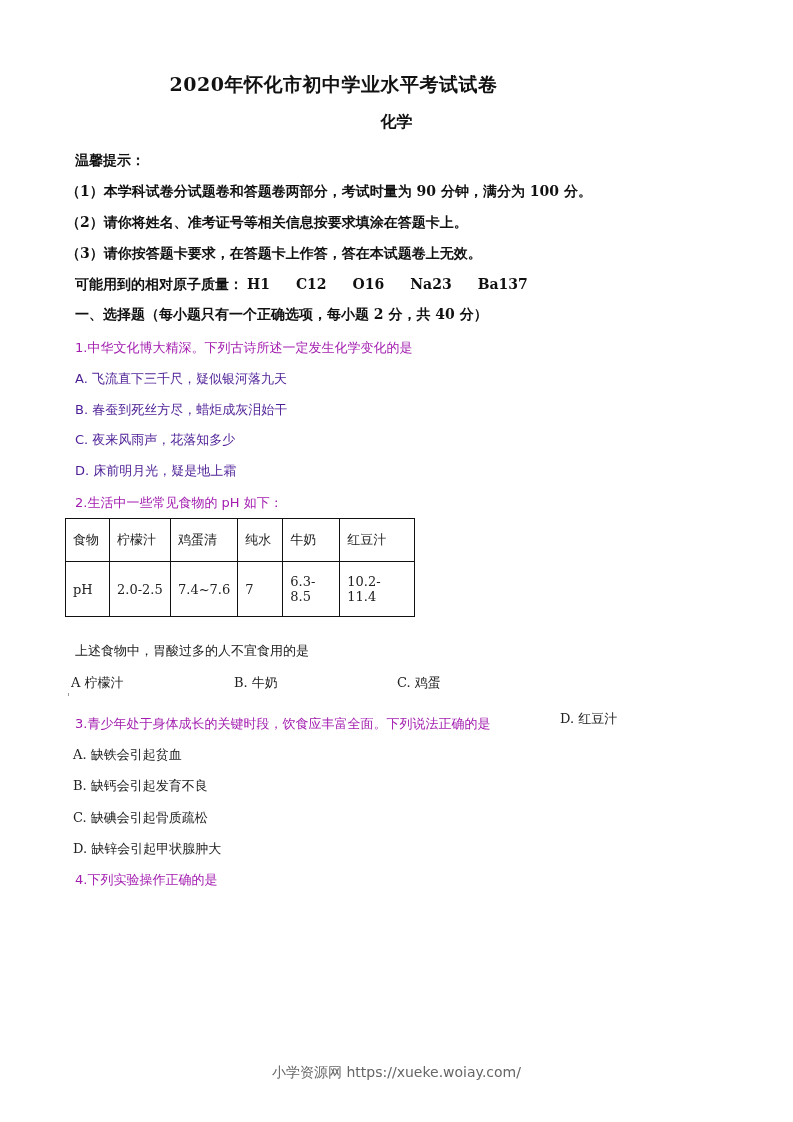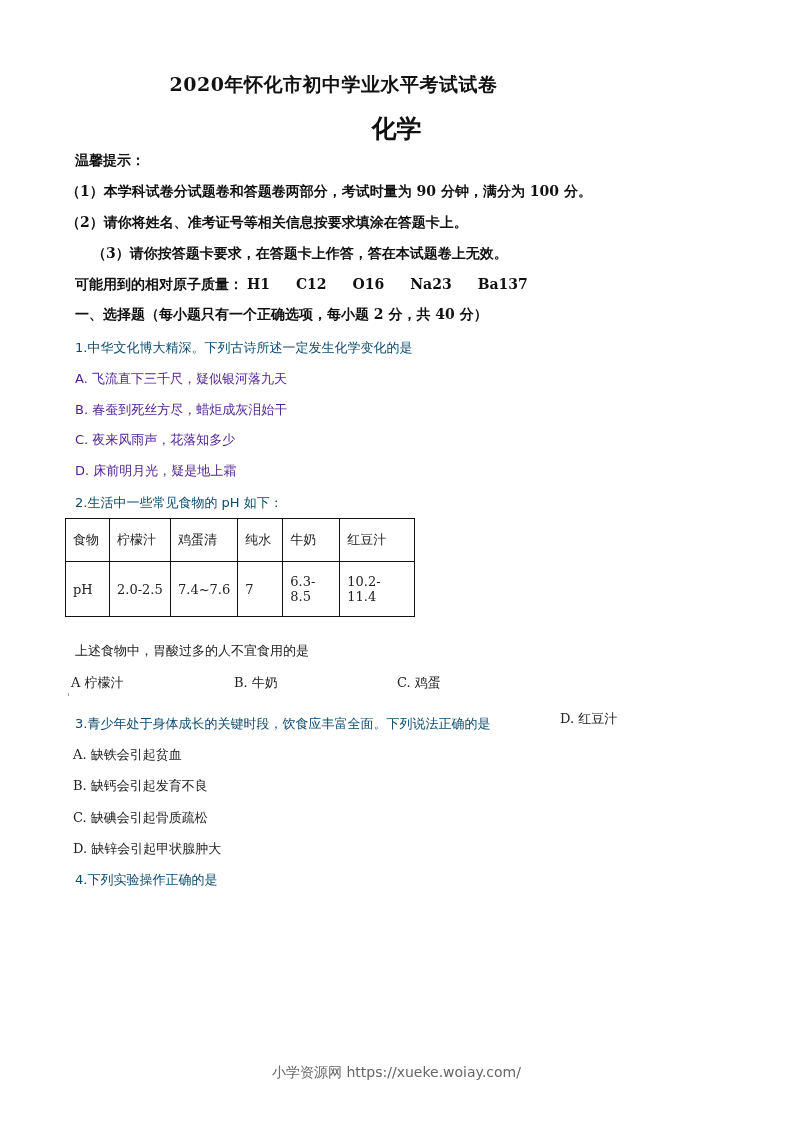--- a/index.html
+++ b/index.html
@@ -1,40 +1,40 @@
 <!DOCTYPE html>
 <html><head>
   <meta charset="utf-8">
   <style>
     * { margin: 0; padding: 0; box-sizing: border-box; }
     html, body { width: 793px; height: 1122px; background: #ffffff; }
     body { position: relative; overflow: hidden; color: #111; font-family: "DejaVu Serif", "Liberation Serif", serif; }
     .abs { position: absolute; white-space: nowrap; }
     .title { left: 0; width: 667px; text-align: center; top: 72px; font-size: 19px; font-weight: bold; letter-spacing: 0.5px; }
-    .subtitle { left: 0; width: 793px; text-align: center; top: 112px; font-size: 25px; font-weight: bold; }
+    .subtitle { left: 0; width: 793px; text-align: center; top: 112px; font-size: 16px; font-weight: bold; }
     .bold { font-weight: bold; font-size: 14px; }
-    .q { font-size: 13px; color: #0c4a6e; font-family: "DejaVu Sans", "Liberation Sans", sans-serif; }
+    .q { font-size: 13px; color: #a21caf; font-family: "DejaVu Sans", "Liberation Sans", sans-serif; }
     .opt { font-size: 13px; color: #4c1d95; font-family: "DejaVu Sans", "Liberation Sans", sans-serif; }
     .optserif { font-size: 13px; color: #222; font-family: "DejaVu Serif", "Liberation Serif", serif; }
     table.ph { position: absolute; left: 65px; top: 518px; border-collapse: collapse; font-size: 13px; color: #222; font-family: "DejaVu Serif", "Liberation Serif", serif; }
     table.ph td { border: 1.3px solid #111; height: 43px; padding: 12px 7px; text-align: left; vertical-align: middle; }
     .footer { left: 0; width: 793px; text-align: center; top: 1064px; font-size: 14px; color: #666; font-family: "DejaVu Sans", "Liberation Sans", sans-serif; }
     .mass span { display: inline-block; margin-right: 26px; }
     .dot { left: 68px; top: 693px; width: 1px; height: 3px; background: #999; }
   </style>
 </head>
 <body>
 
 <div class="abs title">2020年怀化市初中学业水平考试试卷</div>
 <div class="abs subtitle">化学</div>
 
 <div class="abs bold" style="left:75px; top:152px;">温馨提示：</div>
 <div class="abs bold" style="left:66px; top:183px;">（1）本学科试卷分试题卷和答题卷两部分，考试时量为 90 分钟，满分为 100 分。</div>
 <div class="abs bold" style="left:66px; top:214px;">（2）请你将姓名、准考证号等相关信息按要求填涂在答题卡上。</div>
-<div class="abs bold" style="left:66px; top:245px;margin-left:26px;">（3）请你按答题卡要求，在答题卡上作答，答在本试题卷上无效。</div>
+<div class="abs bold" style="left:66px; top:245px;">（3）请你按答题卡要求，在答题卡上作答，答在本试题卷上无效。</div>
 
 <div class="abs bold mass" style="left:75px; top:276px;">
   <span style="margin-right:4px;">可能用到的相对原子质量：</span><span>H1</span><span>C12</span><span>O16</span><span>Na23</span><span>Ba137</span>
 </div>
 
 <div class="abs bold" style="left:75px; top:306px;">一、选择题（每小题只有一个正确选项，每小题 2 分，共 40 分）</div>
 
 <div class="abs q" style="left:75px; top:339px;">1.中华文化博大精深。下列古诗所述一定发生化学变化的是</div>
 <div class="abs opt" style="left:75px; top:370px;">A.  飞流直下三千尺，疑似银河落九天</div>
 <div class="abs opt" style="left:75px; top:401px;">B.  春蚕到死丝方尽，蜡炬成灰泪始干</div>

